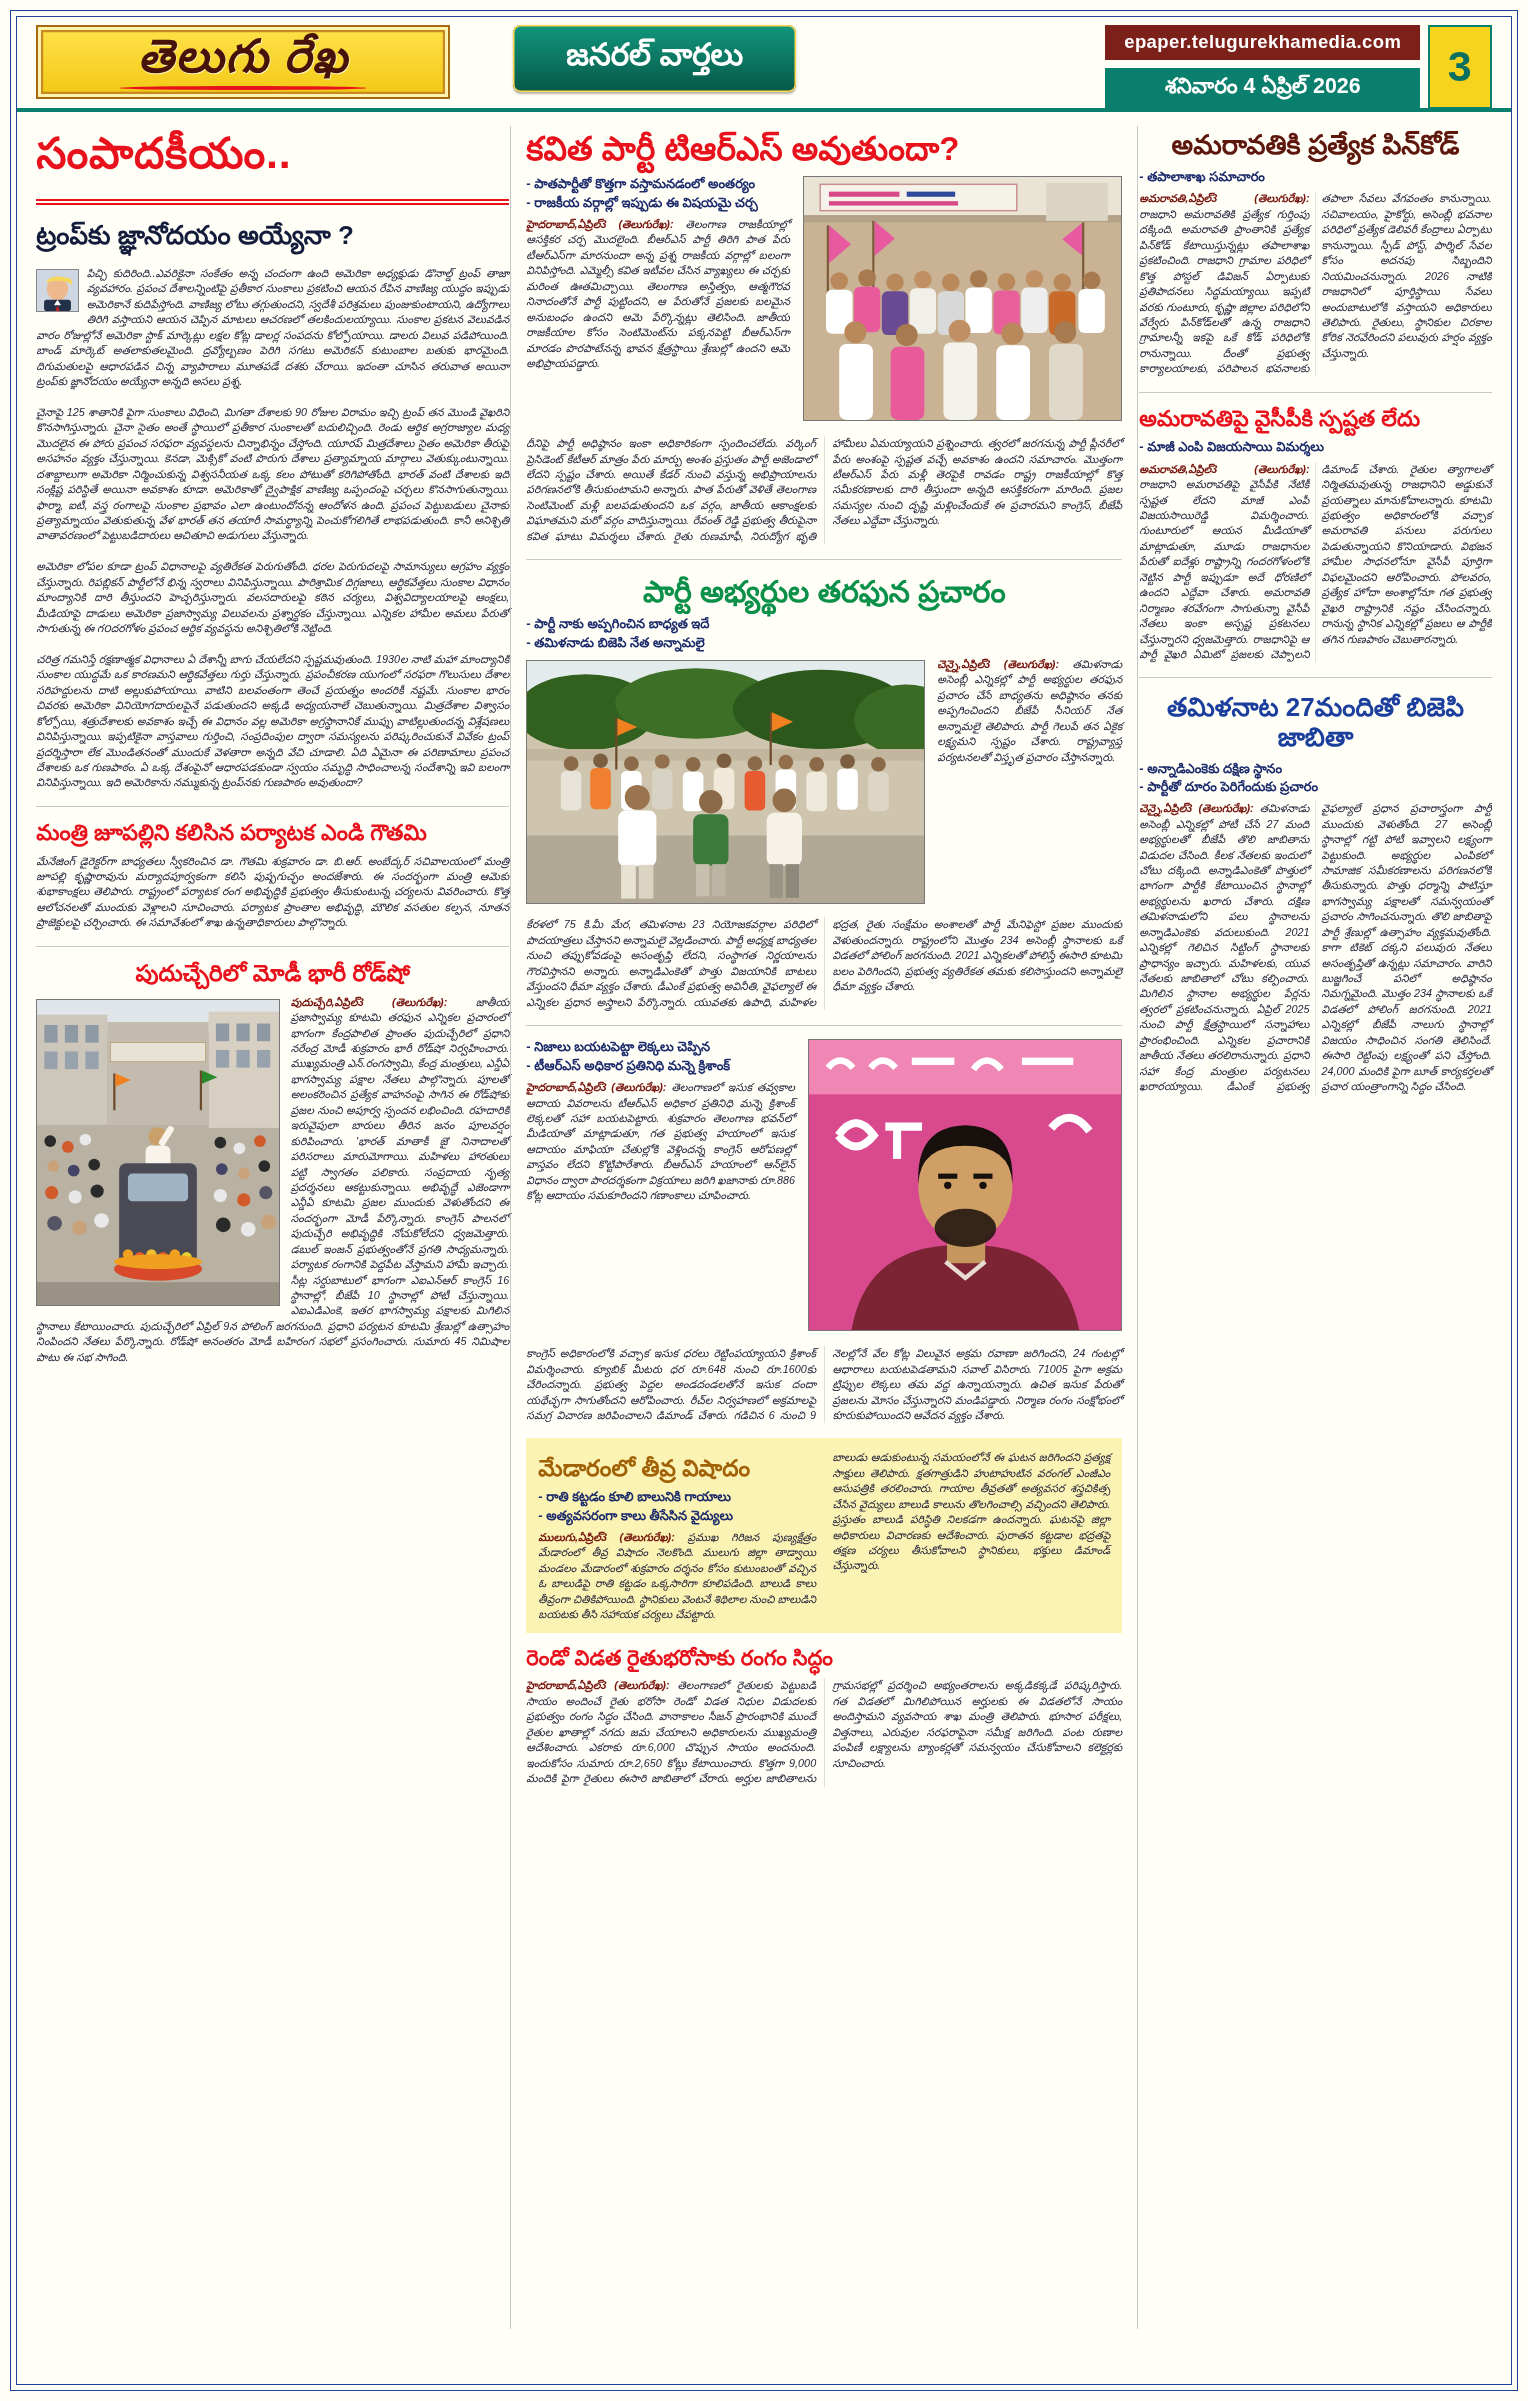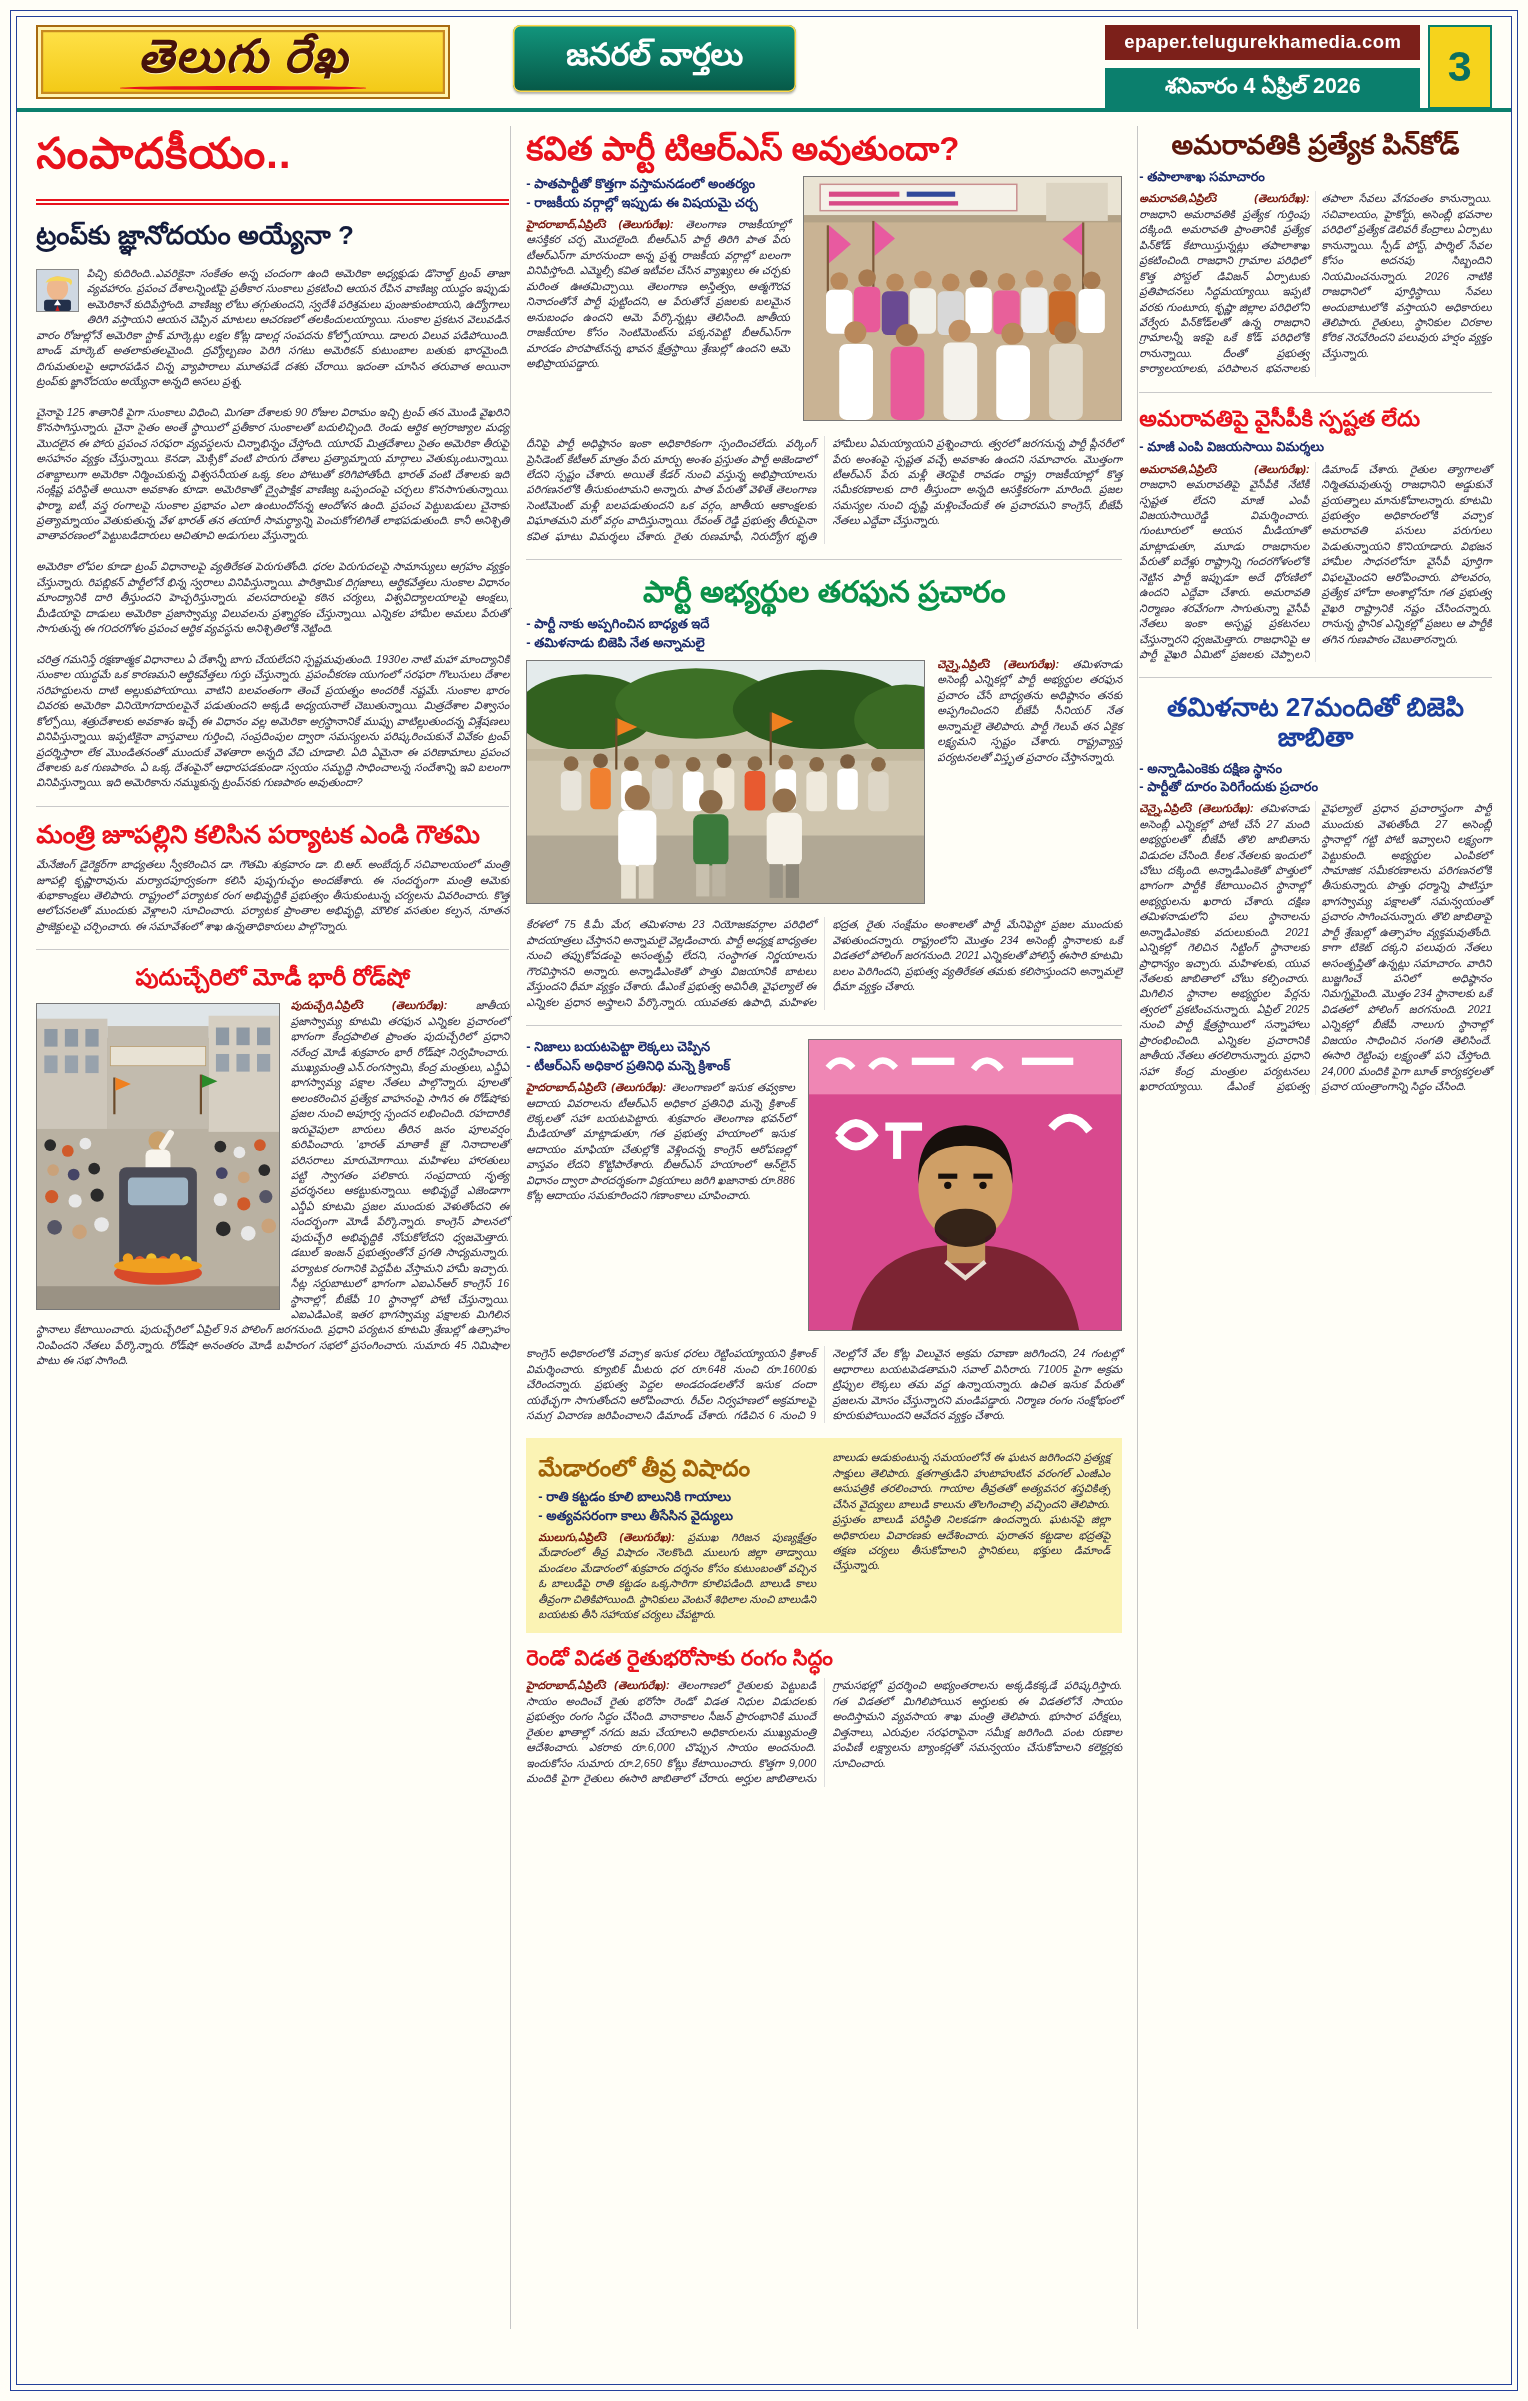--- a/index.html
+++ b/index.html
@@ -44,21 +44,21 @@
   .two-col-n { column-count:2; column-gap:12px; column-rule:0.7px solid #e4e4e4; margin-top:6px;}
   .photo { border:0.7px solid #777; background:#ddd; overflow:hidden; }
   .photo svg { display:block; width:100%; height:100%; }
   .art { margin-bottom:15px; }
   .rule-top { border-top:1.1px solid #c9c9c9; padding-top:9px; }
 
   
   .masthead-title { font-size:43px; color:var(--red,#e8121c); font-weight:800; padding:3px 0 10.4px; border-bottom:6.7px double var(--red,#e8121c); margin-bottom:15px; letter-spacing:0.7px;}
   .ed-title { font-size:26px; color:#141c3c; font-weight:800; margin:3px 0 9px; }
   .head { font-weight:800; line-height:1.18; margin:4.4px 0 7.4px; }
-  .h-red-s { font-size:25px; color:var(--red,#e8121c); }
+  .h-red-s { font-size:22px; color:var(--red,#e8121c); }
   .h-road { font-size:23px; color:var(--red,#e8121c); text-align:center; }
   .h-kav { font-size:33px; color:var(--red,#e8121c); }
   .h-camp { font-size:30px; color:var(--green,#0a9048); text-align:center; }
   .h-sand { font-size:27px; color:#0a8a55; }
   .h-med { font-size:23px; color:#a16207; }
   .h-rythu { font-size:21px; color:var(--red,#e8121c); }
   .h-pin { font-size:27px; color:#5e170c; text-align:center; }
   .h-ycp { font-size:22px; color:var(--red,#e8121c); }
   .h-bjp { font-size:26px; color:var(--blue,#1c3f9e); text-align:center; }
 

